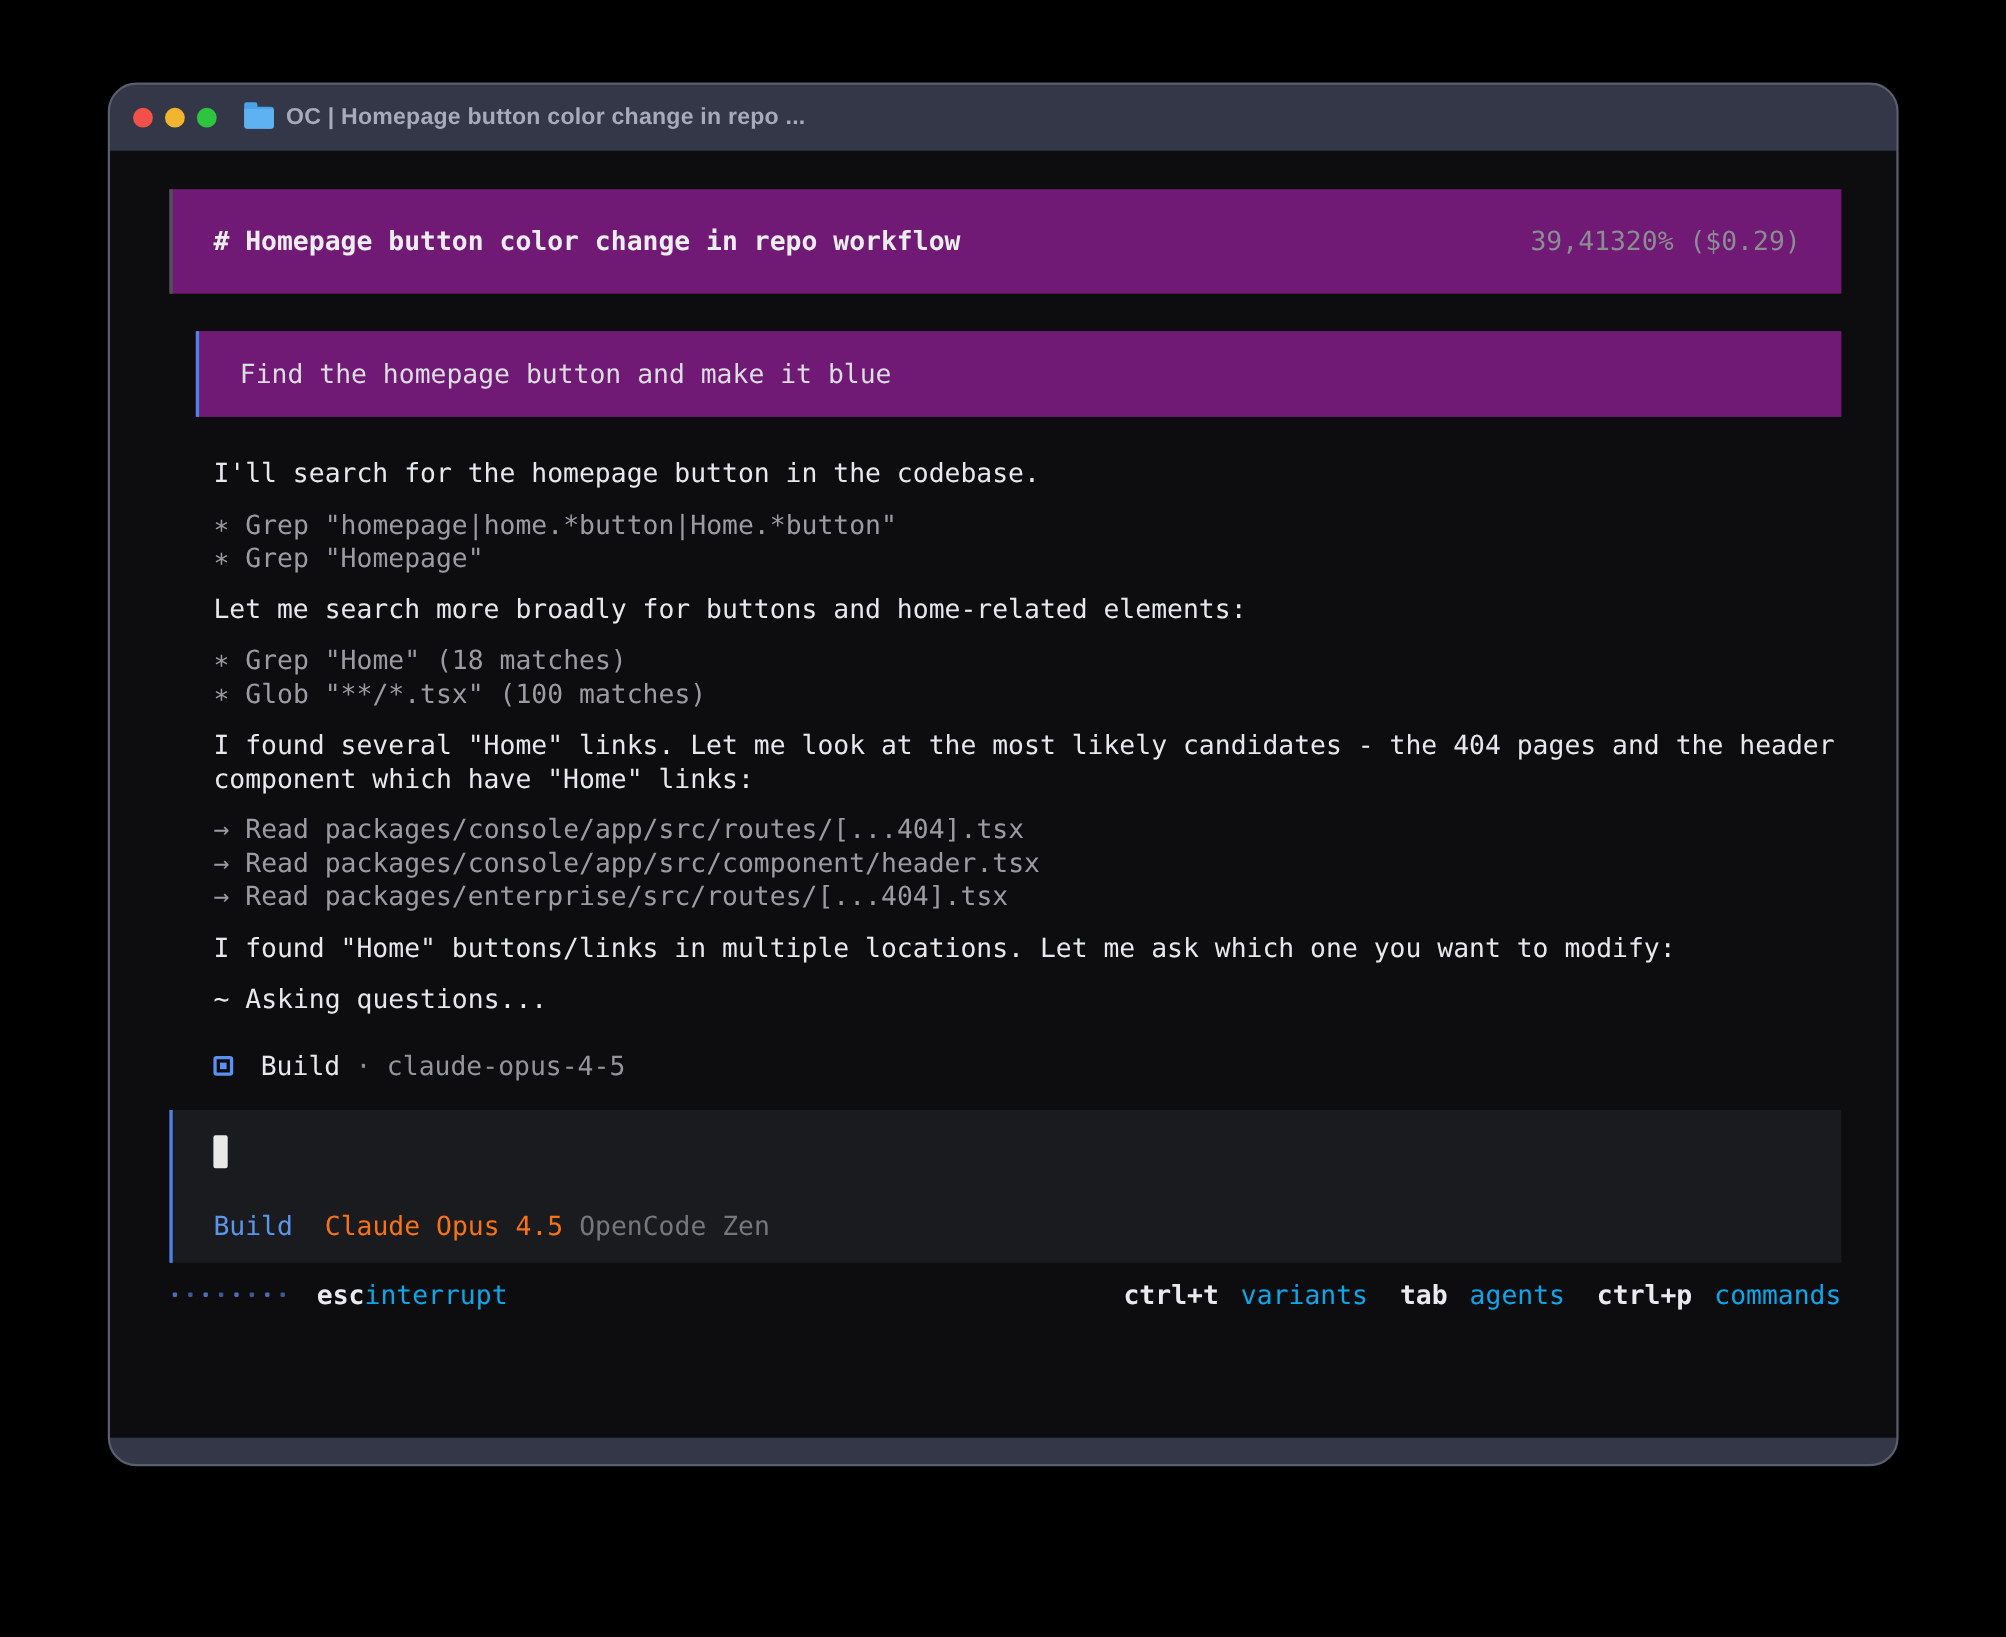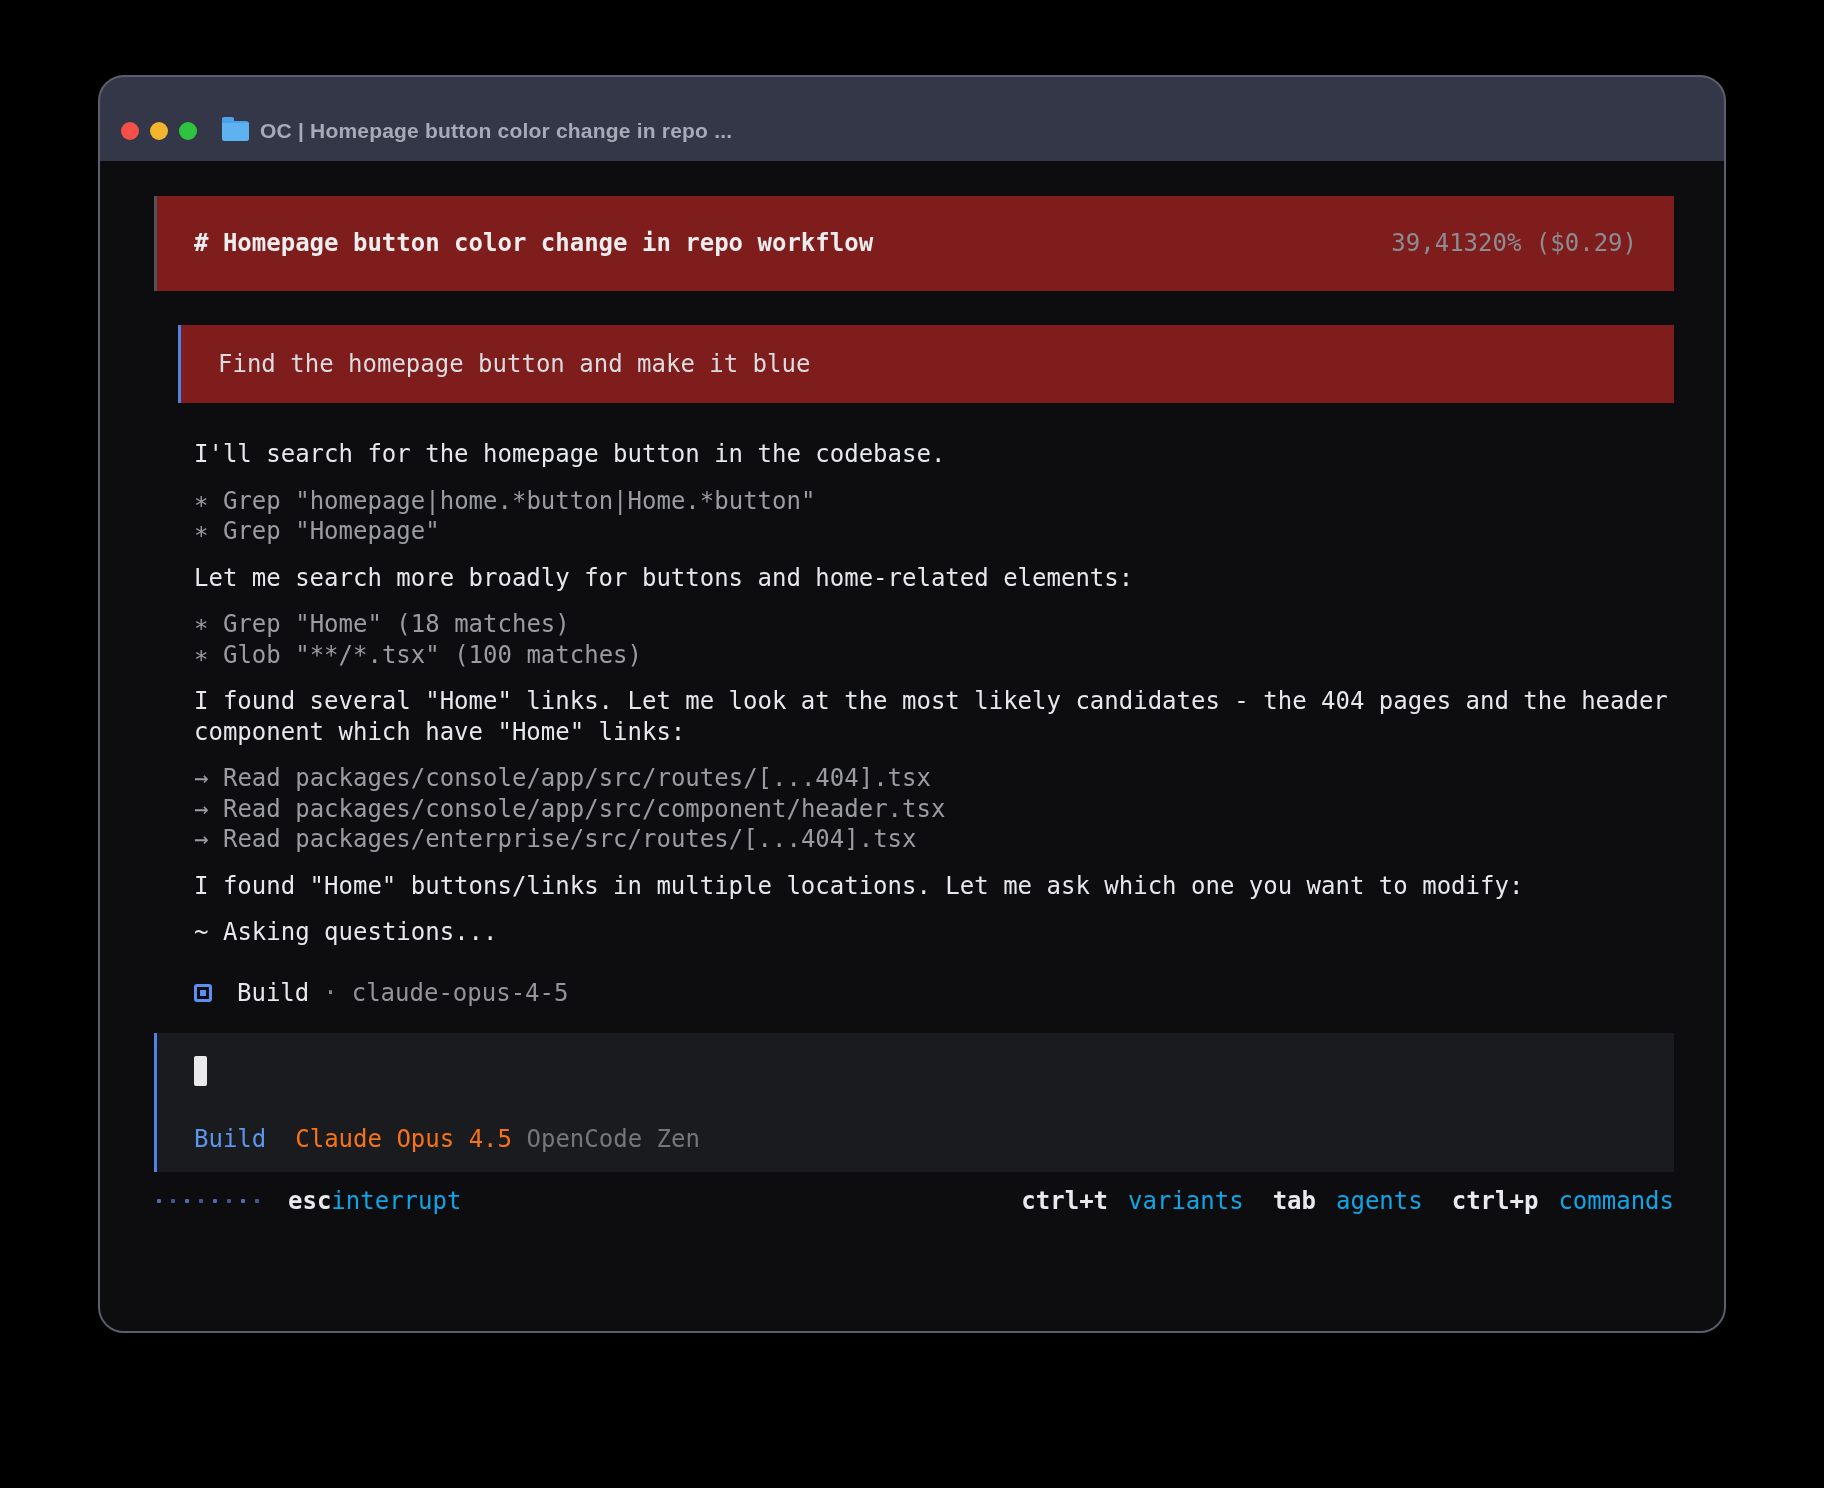--- a/index.html
+++ b/index.html
@@ -2,21 +2,21 @@
 <html><head>
 <meta charset="utf-8">
 <style>
   * { margin:0; padding:0; box-sizing:border-box; }
   html,body { width:1824px; height:1488px; background:#000; overflow:hidden; }
   body { font-family:"DejaVu Sans Mono", monospace; }
 
   .window {
     position:absolute; left:98px; top:75px; width:1628px; height:1258px;
     background:#343748; border:2px solid #5a5e6d; border-radius:26px;
-    overflow:hidden; display:flex; flex-direction:column;justify-content:flex-end;
+    overflow:hidden; display:flex; flex-direction:column;
   }
 
   
   .titlebar { flex:0 0 60px; display:flex; align-items:center; padding-left:21px; }
   .light { width:18px; height:18px; border-radius:50%; margin-right:11px; display:inline-block; }
   .light.red { background:#f4504a; }
   .light.yellow { background:#f2b52e; }
   .light.green { background:#2dc440; }
   .folder-icon { position:relative; width:27px; height:20px; margin-left:14px; margin-right:11px;
     background:#4ba2ea; border-radius:3px; }
@@ -26,21 +26,21 @@
     background:#5fb2f2; border-radius:0 0 3px 3px; }
   .window-title { font-family:"Liberation Sans", sans-serif; font-weight:bold;
     font-size:21px; color:#a7abb9; letter-spacing:.2px; }
 
   
   .terminal {
     flex:0 0 1170px; background:#0d0d0f; padding:35px 50px 0 54px;
     font-size:24px; line-height:30.5px; display:flex; flex-direction:column;
   }
 
-  .block { background:#7f1d1d; border-left:3px solid #525257; padding:24px 37px; }
+  .block { background:#701a75; border-left:3px solid #525257; padding:24px 37px; }
 
   .session-header { display:flex; justify-content:space-between; align-items:center;
     padding-top:32px; padding-bottom:32px; margin-bottom:34px; }
   .session-title { font-weight:bold; color:#ecedef; }
   .session-stats { color:#8b8d93; display:flex; white-space:nowrap; }
 
   .user-box { border-left-color:#4d84e4; color:#dcdde1; margin-bottom:36px;margin-left:24px; }
 
   .transcript { margin-left:40px; }
   .para + .para { margin-top:16px; }

